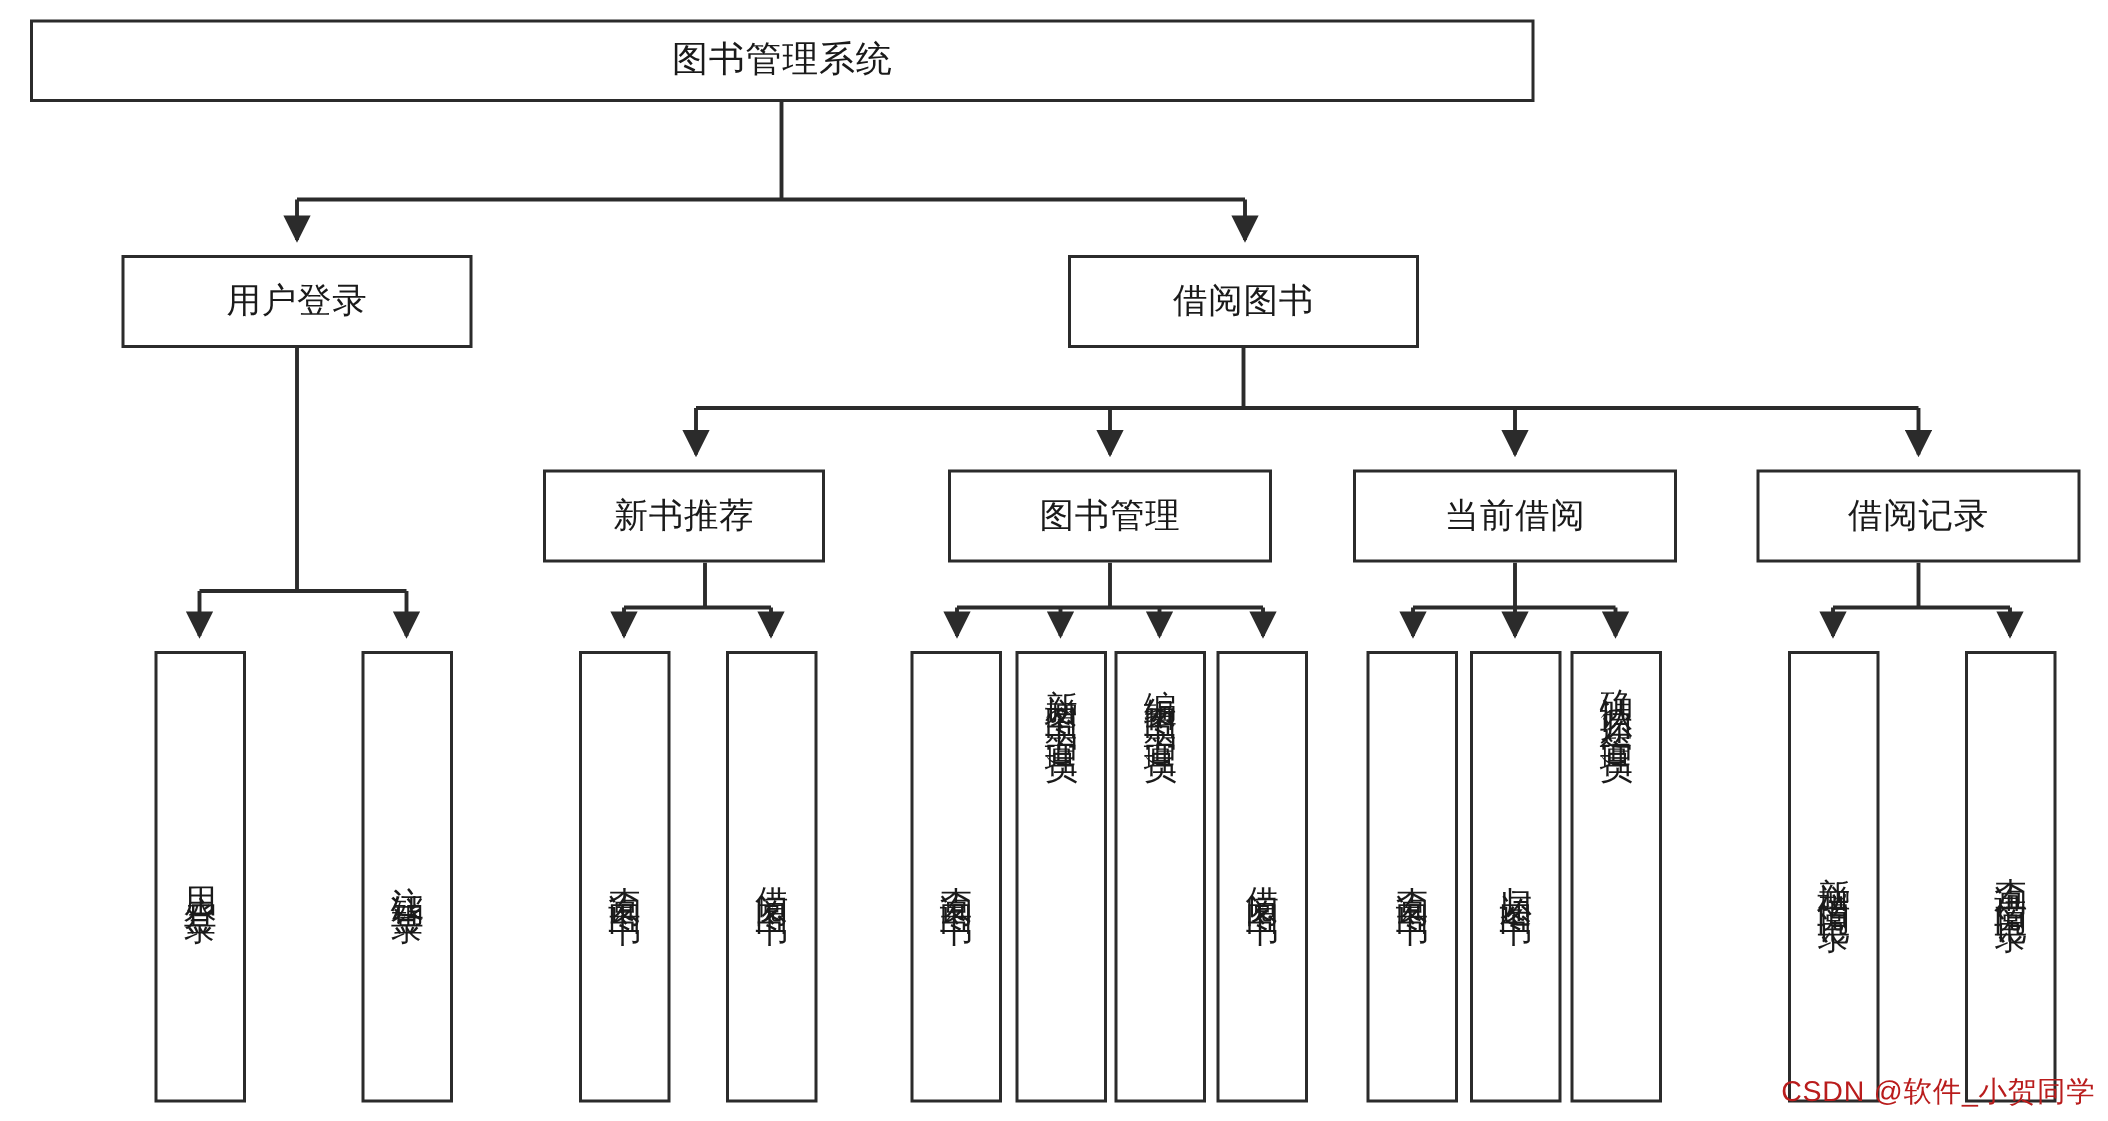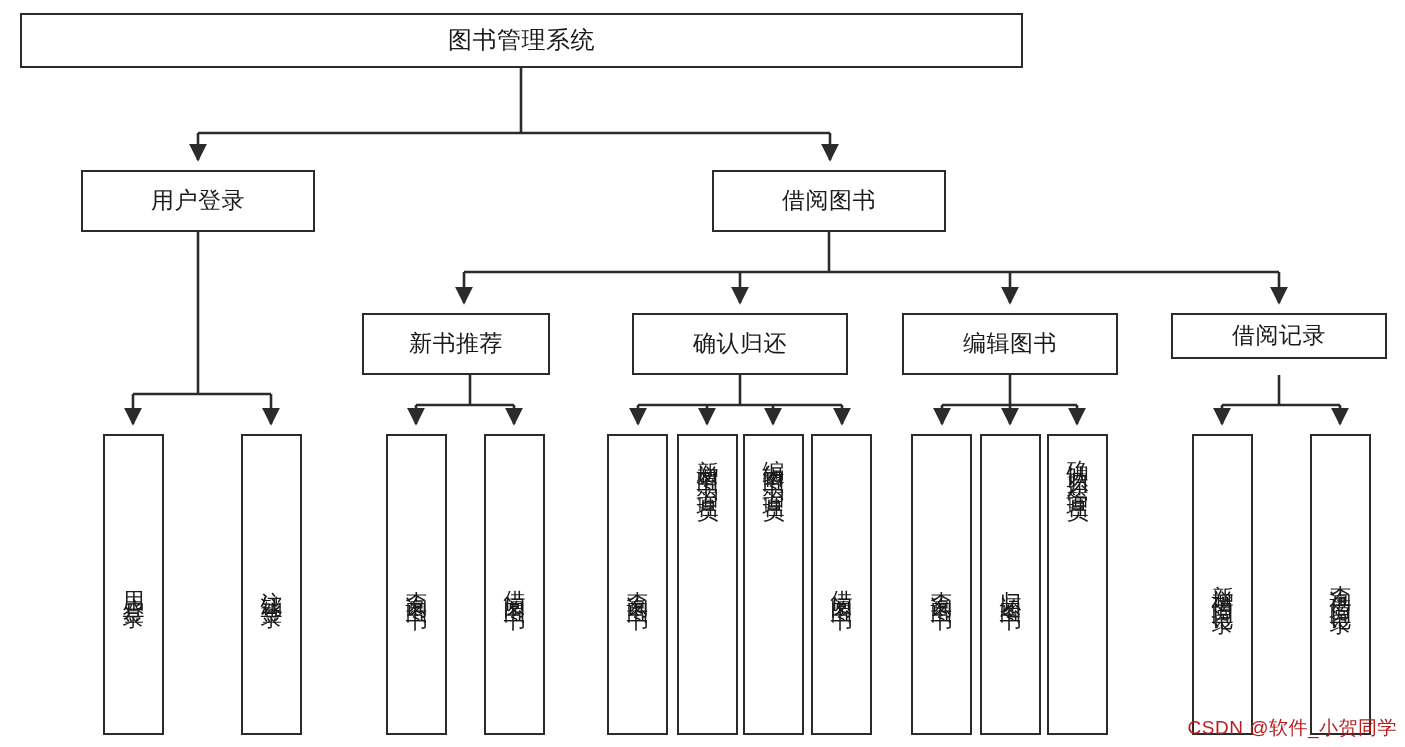--- a/index.html
+++ b/index.html
@@ -144,26 +144,26 @@
     <span class="node-label">用户登录</span>
   </div>
   <div class="node h" style="left:712px; top:170px; width:234px; height:62px;">
     <span class="node-label">借阅图书</span>
   </div>
 
   <div class="node h" style="left:362px; top:313px; width:188px; height:62px;">
     <span class="node-label">新书推荐</span>
   </div>
   <div class="node h" style="left:632px; top:313px; width:216px; height:62px;">
-    <span class="node-label">确认归还</span>
+    <span class="node-label">图书管理</span>
   </div>
   <div class="node h" style="left:902px; top:313px; width:216px; height:62px;">
-    <span class="node-label">编辑图书</span>
-  </div>
-  <div class="node h" style="left:1171px; top:313px; width:216px; height:46px;">
+    <span class="node-label">当前借阅</span>
+  </div>
+  <div class="node h" style="left:1171px; top:313px; width:216px; height:62px;">
     <span class="node-label">借阅记录</span>
   </div>
 
   <div class="node v centered" style="left:103px; top:434px; width:61px; height:301px;">
     <span class="node-label">用户登录</span>
   </div>
   <div class="node v centered" style="left:241px; top:434px; width:61px; height:301px;">
     <span class="node-label">注销登录</span>
   </div>
 

